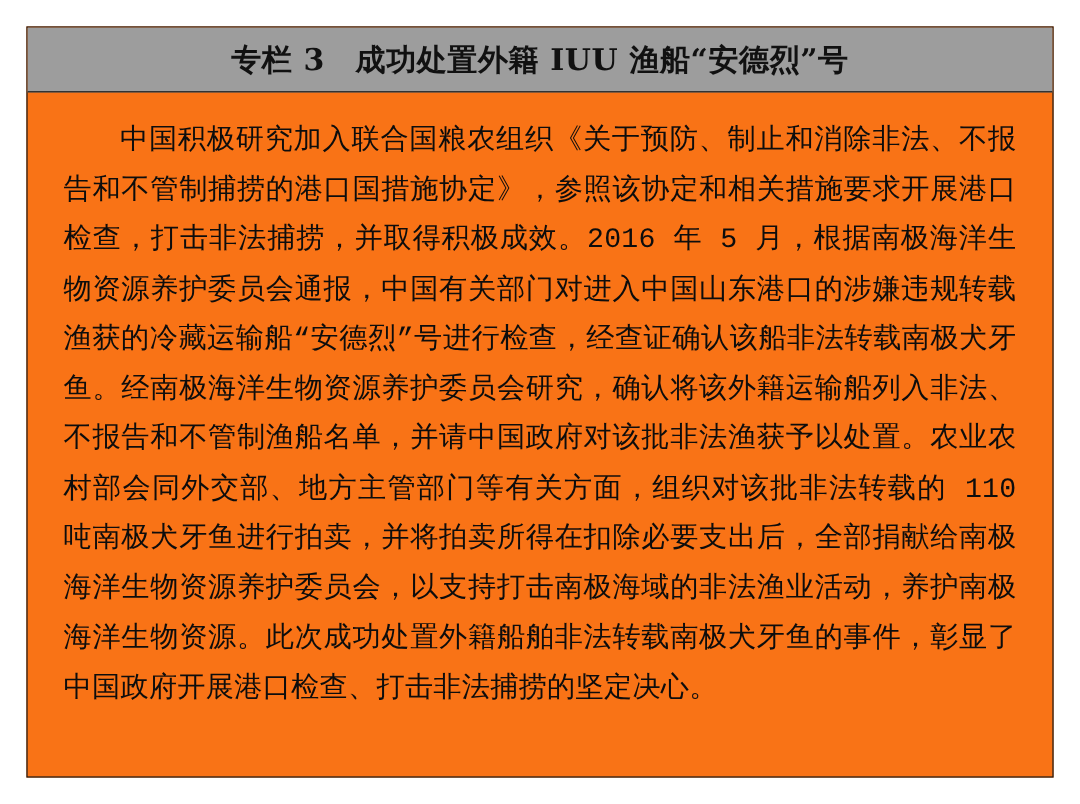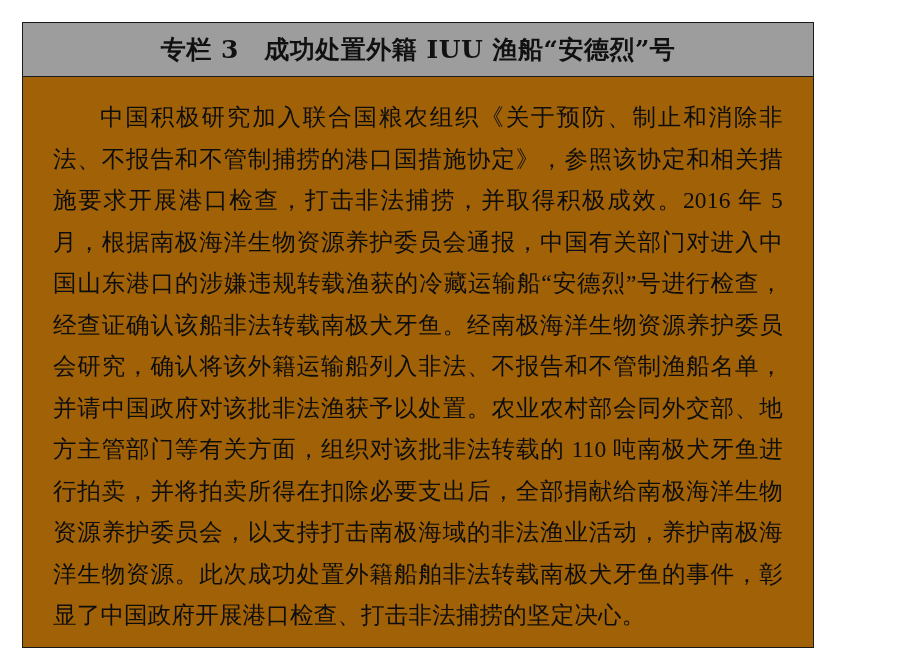--- a/index.html
+++ b/index.html
@@ -9,25 +9,25 @@
   }
   body {
     width: 900px;
     height: 670px;
     font-family: "Liberation Serif", "DejaVu Serif", serif;
   }
   .box {
     position: absolute;
     left: 22px;
     top: 22px;
-    width: 792px;
+    width: 856px;
     height: 626px;
     border: 1px solid #1a1a1a;
     box-sizing: border-box;
-    background: #a16207;
+    background: #f97316;
   }
   .box-header {
     height: 54px;
     background: #9d9d9d;
     border-bottom: 1px solid #1a1a1a;
     display: flex;
     align-items: center;
     justify-content: center;
     box-sizing: border-box;
   }
@@ -37,21 +37,21 @@
     font-weight: bold;
     color: #111111;
     letter-spacing: 0.5px;
     white-space: nowrap;
   }
   .box-body {
     padding: 20px 30px 16px 30px;
     box-sizing: border-box;
   }
   .para {
-    font-family: Liberation Serif, serif;
+    font-family: Liberation Mono, monospace;
     font-size: 23.5px;
     line-height: 41.5px;
     color: #0d0d0d;
     text-align: justify;
     text-justify: inter-ideograph;
     text-indent: 2em;
     margin: 0;
     letter-spacing: 0.2px;
   }
 </style>

